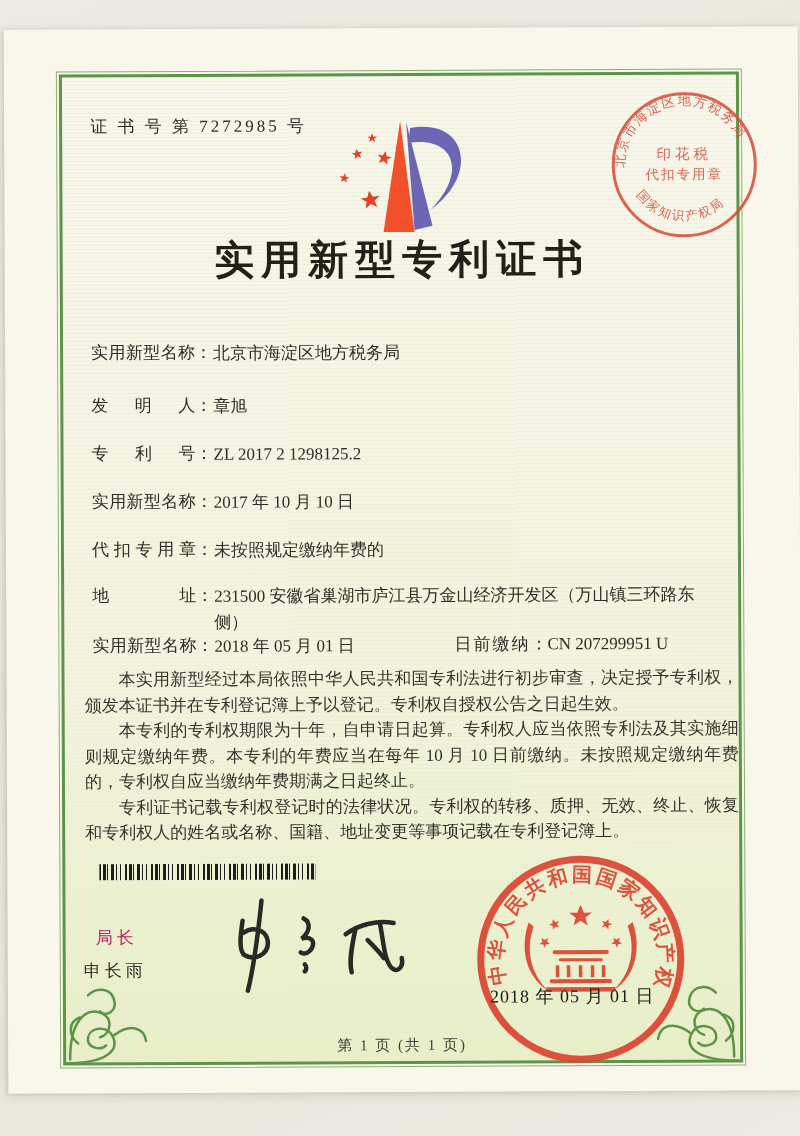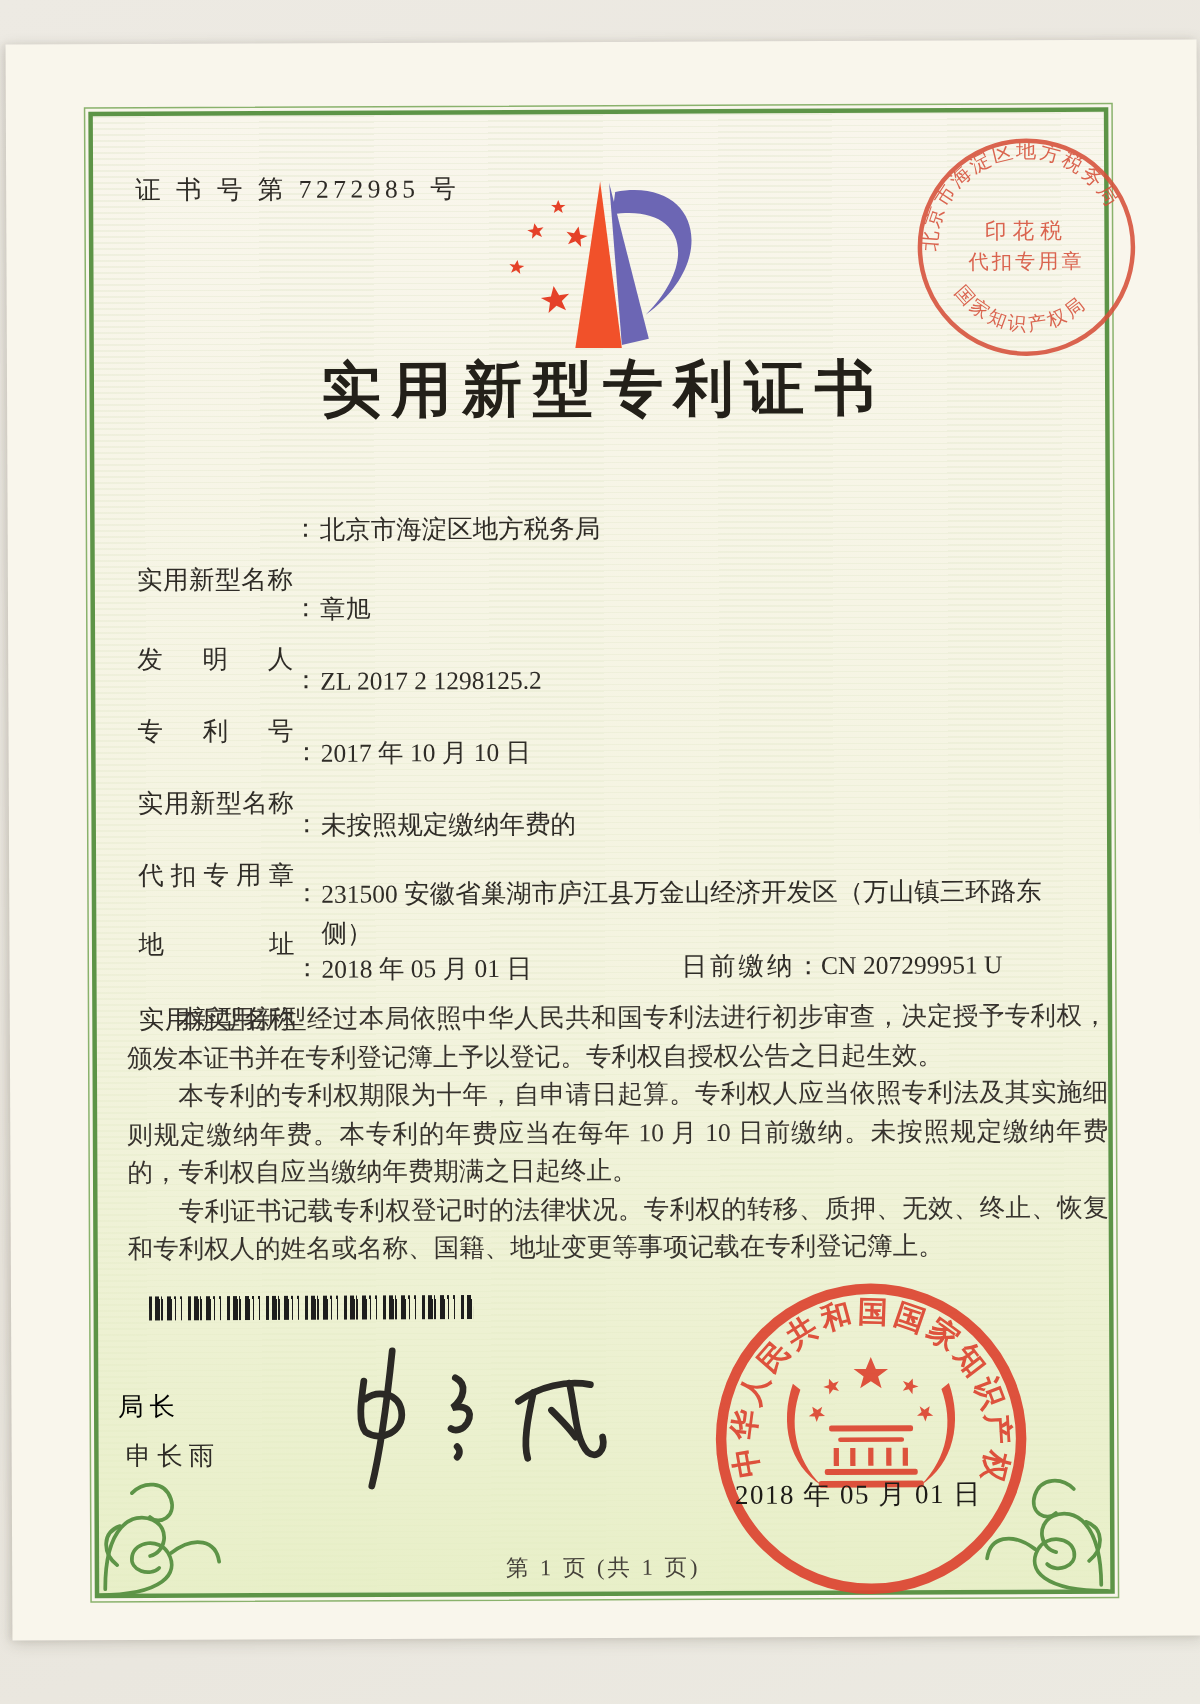--- a/index.html
+++ b/index.html
@@ -22,37 +22,37 @@
     background:
       linear-gradient(180deg, rgba(242,243,225,0) 0%, rgba(236,240,205,.40) 58%, rgba(229,238,194,.85) 100%),
       repeating-linear-gradient(0deg, rgba(152,184,108,.10) 0 1px, transparent 1px 4px);
   }
   .abs{position:absolute;}
   .cert-no{left:86px;top:86px;font-size:17px;letter-spacing:3px;color:#2e2b26;z-index:2;}
   .title{left:52px;top:204px;width:684px;text-align:center;font-size:40px;font-weight:600;
     color:#232019;letter-spacing:7px;text-indent:7px;z-index:2;}
   .field-row{left:86px;width:620px;font-size:17px;color:#2f2c27;z-index:2;white-space:nowrap;}
   .flabel{display:inline-block;width:104px;text-align:justify;text-align-last:justify;
-    text-justify:inter-character;vertical-align:top;margin-top:34px;}
+    text-justify:inter-character;vertical-align:top;}
   .fcolon{display:inline-block;width:18px;vertical-align:top;}
   .fvalue{display:inline-block;max-width:494px;white-space:normal;vertical-align:top;line-height:26px;}
   .grant-pair2{position:absolute;left:362px;top:0;white-space:nowrap;}
   .grant-pair2 .glabel{letter-spacing:2px;}
   .paragraphs{left:78px;top:638px;width:654px;font-size:17px;line-height:25.5px;
     text-align:justify;color:#37332e;z-index:2;}
   .paragraphs p{margin:0;text-indent:2em;}
   .barcode{left:92px;top:835px;width:216px;height:16px;z-index:2;
     background:repeating-linear-gradient(90deg,
       #1d1d1d 0 2px, transparent 2px 4px,
       #1d1d1d 4px 7px, transparent 7px 8px,
       #1d1d1d 8px 9px, transparent 9px 12px,
       #1d1d1d 12px 15px, transparent 15px 17px,
       #1d1d1d 17px 18px, transparent 18px 21px,
       #1d1d1d 21px 22px, transparent 22px 26px);}
-  .director-title{left:71px;top:897px;font-size:17px;letter-spacing:4px;color:#000000;z-index:2;}
+  .director-title{left:88px;top:897px;font-size:17px;letter-spacing:4px;color:#be185d;z-index:2;}
   .director-name{left:76px;top:930px;font-size:17px;letter-spacing:4px;color:#2f2c27;z-index:2;}
   .signature{left:200px;top:860px;z-index:2;}
   .seal{left:458px;top:817px;z-index:3;opacity:.93;}
   .seal-date{left:482px;top:957px;font-size:18px;letter-spacing:1px;color:#1d1b17;z-index:4;white-space:nowrap;}
   .tax-stamp{left:600px;top:58px;z-index:3;opacity:.88;}
   .footer{left:52px;top:1008px;width:684px;text-align:center;font-size:15px;
     letter-spacing:2px;color:#45413a;z-index:2;}
   .flourish{z-index:2;}
   svg text{font-family:"Liberation Serif","DejaVu Serif",serif;}
 </style>

